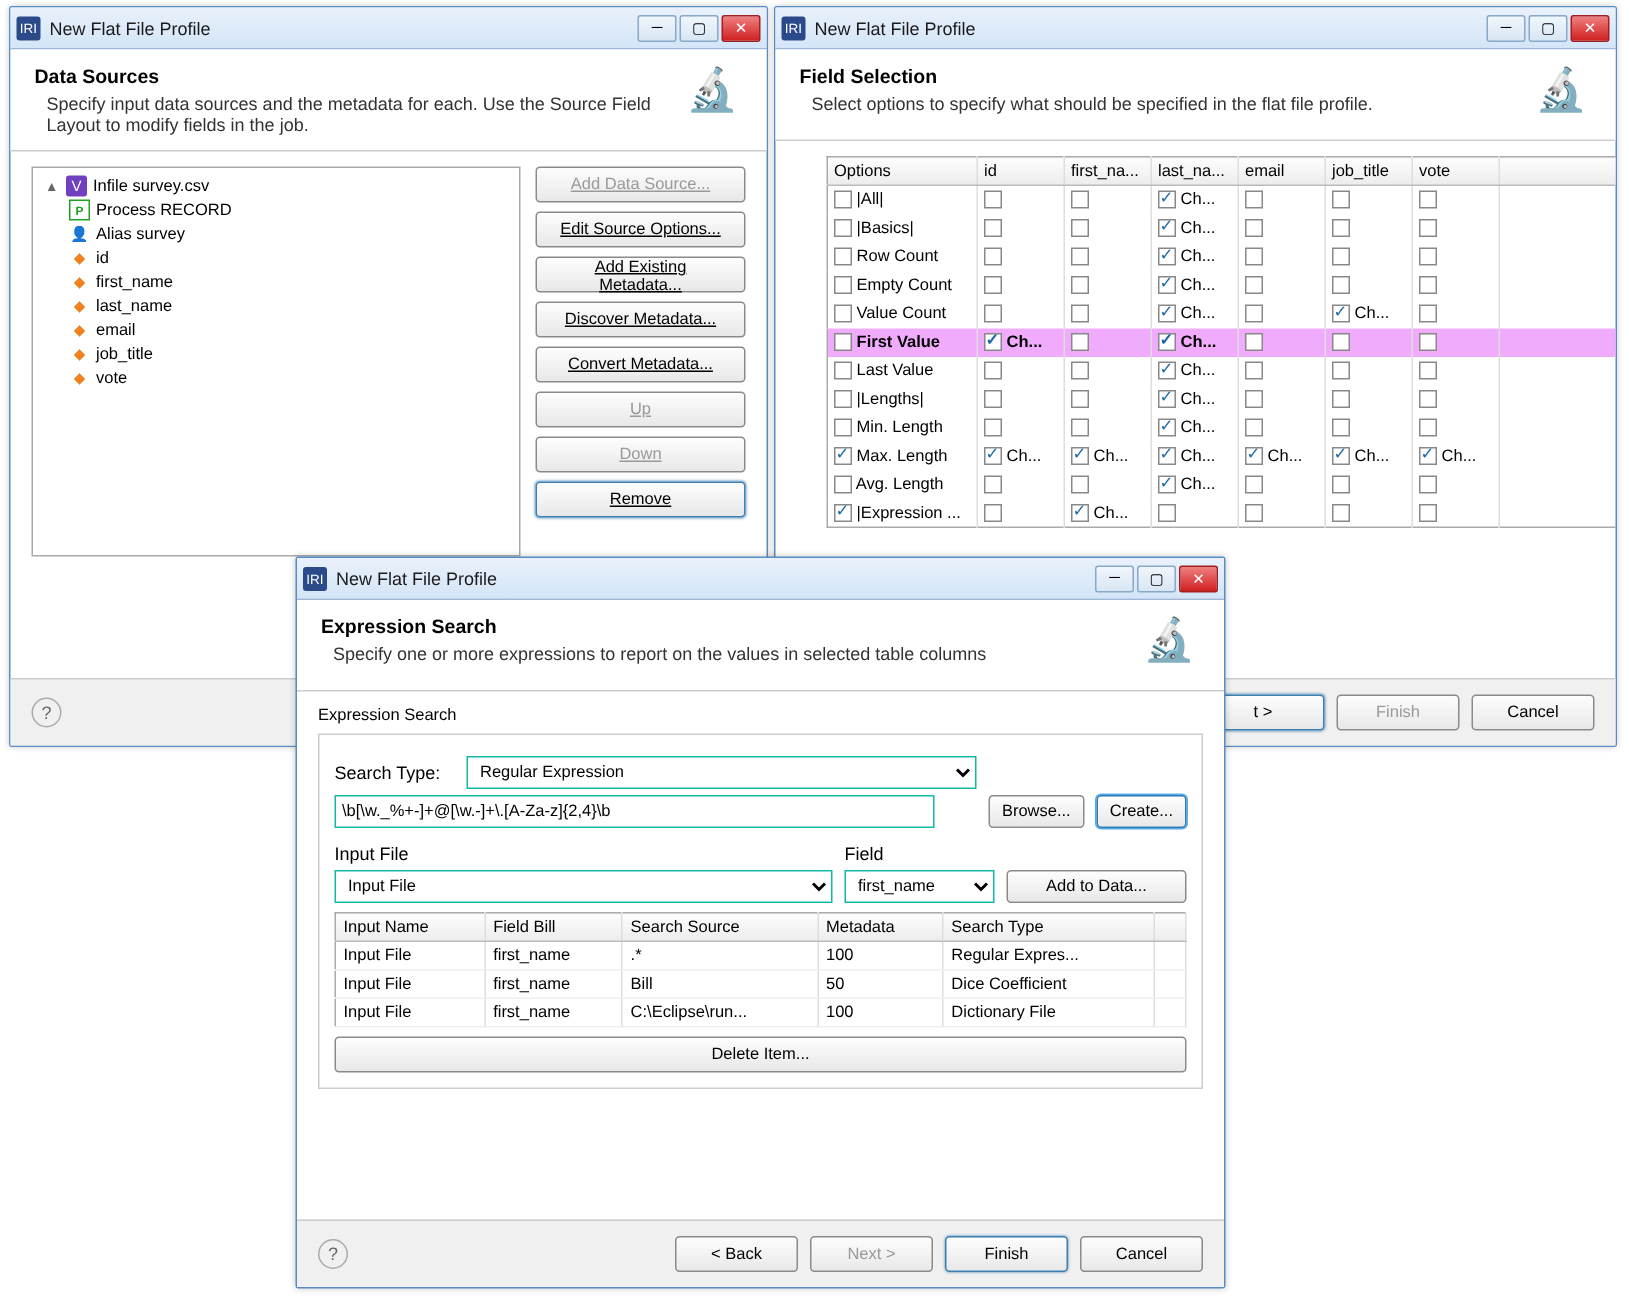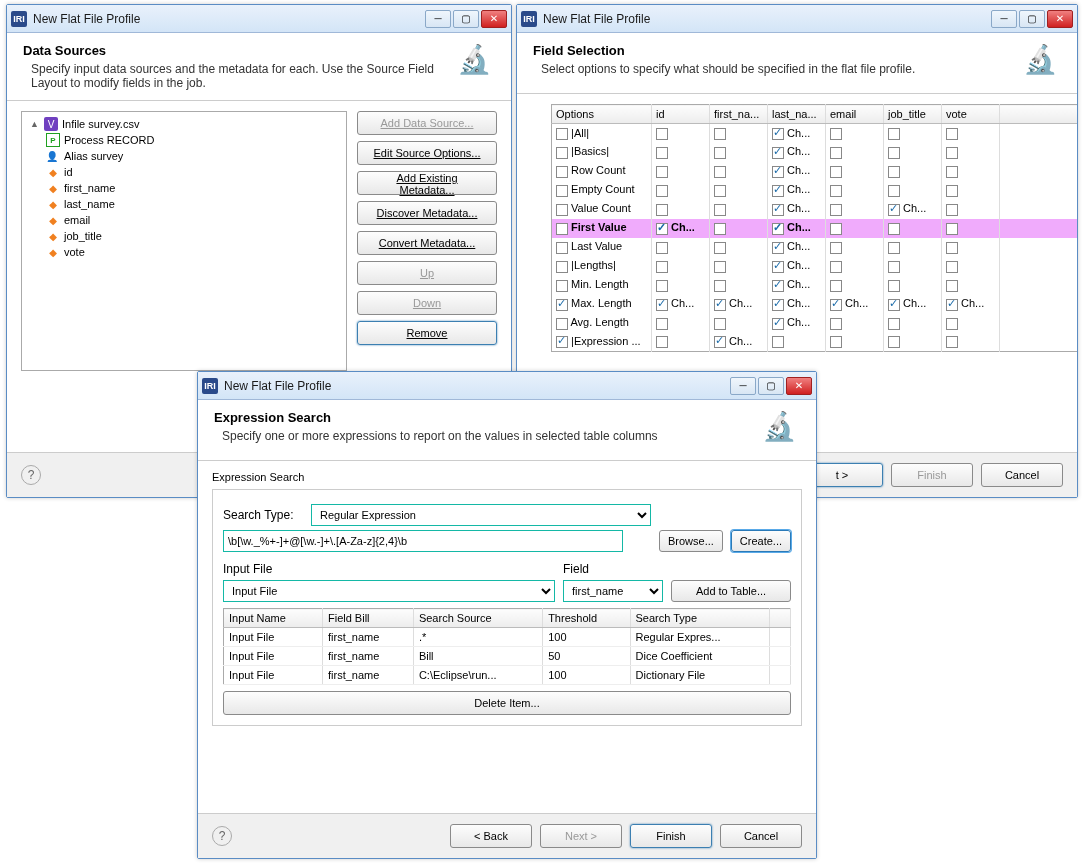--- a/index.html
+++ b/index.html
@@ -27,21 +27,21 @@
   border-bottom: 1px solid #a0b8d8;
   display: flex;
   align-items: center;
   padding: 0 4px;
 }
 .titlebar .app-icon {
   width: 16px; height: 16px;
   background: #2a4a8a;
   color: #fff;
   font-size: 9px;
-  font-weight: bold;
+  font-weight: normal;
   display: flex;
   align-items: center;
   justify-content: center;
   border-radius: 2px;
   margin-right: 6px;
 }
 .titlebar .title-text {
   flex: 1;
   color: #1a1a1a;
   font-size: 12px;
@@ -497,29 +497,29 @@
         <button class="mini-btn hl">Create...</button>
       </div>
       <div class="row" style="margin-top:10px;">
         <span style="flex:1">Input File</span>
         <span style="width:100px">Field</span>
         <span style="width:120px"></span>
       </div>
       <div class="row">
         <select style="flex:1"><option>Input File</option></select>
         <select style="width:100px"><option>first_name</option></select>
-        <button class="mini-btn" style="width:120px">Add to Table...</button>
+        <button class="mini-btn" style="width:120px">Add to Data...</button>
       </div>
       <table class="expr-table">
         <thead>
             <tr id="es-head">
               <th>Input Name</th>
               <th>Field Bill</th>
               <th>Search Source</th>
-              <th>Threshold</th>
+              <th>Metadata</th>
               <th>Search Type</th>
               <th>&nbsp;</th>
             </tr>
           </thead>
         <tbody id="es-body">
             <tr>
               <td>Input File</td>
               <td>first_name</td>
               <td>.*</td>
               <td>100</td>

